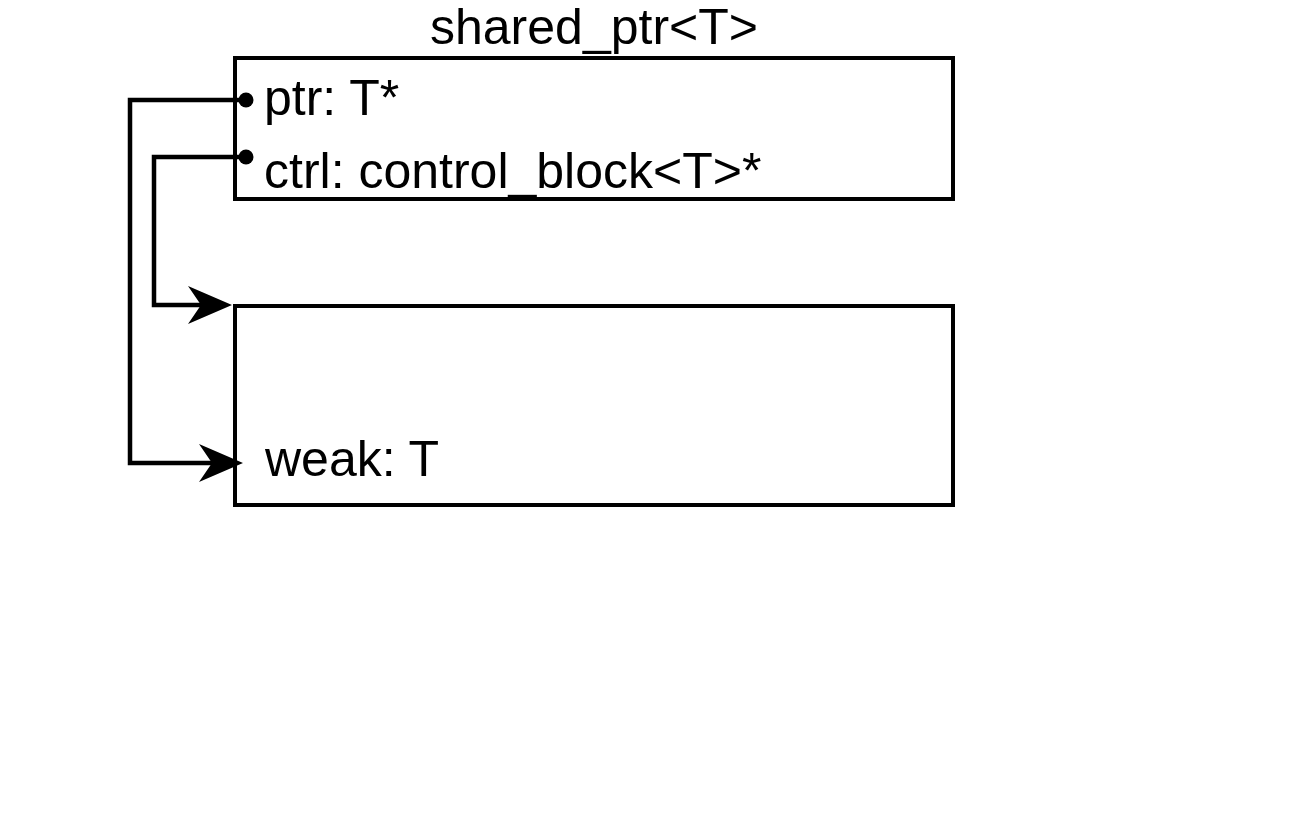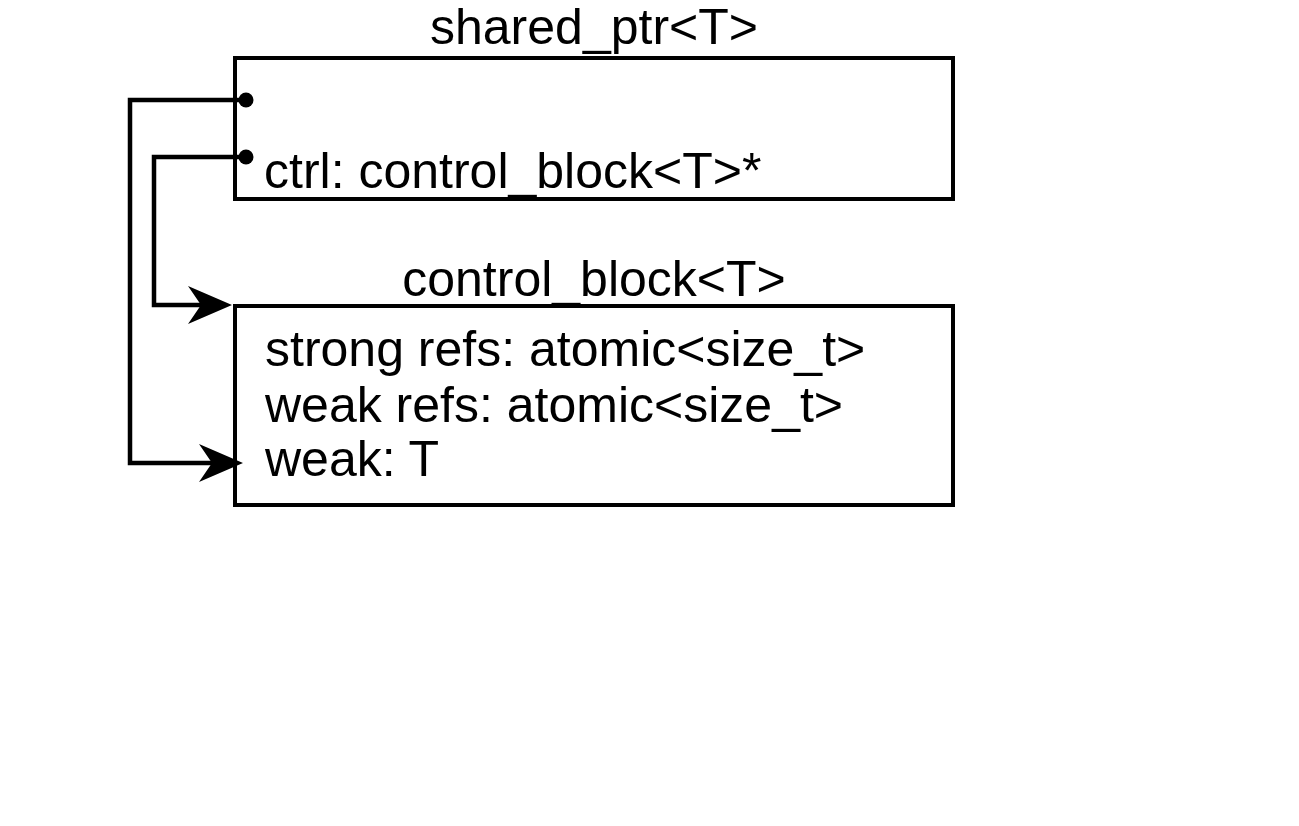--- a/index.html
+++ b/index.html
@@ -53,30 +53,28 @@
 </style>
 </head>
 <body>
 
 <div id="canvas">
 
   <div class="box-title" style="left:233px; top:2px; width:722px;">shared_ptr&lt;T&gt;</div>
 
   <div class="box" style="left:233px; top:56px; width:722px; height:145px;"></div>
 
+  <div class="field" style="left:264px; top:70px;">ptr: T*</div>
 
   <div class="field" style="left:264px; top:143px;">ctrl: control_block&lt;T&gt;*</div>
 
-  <div class="box-title" style="left:233px; top:254px; width:722px;">control_block&lt;T&gt;</div>
 
   <div class="box" style="left:233px; top:304px; width:722px; height:203px;"></div>
 
-  <div class="field" style="left:265px; top:321px;">strong refs: atomic&lt;size_t&gt;</div>
 
-  <div class="field" style="left:265px; top:377px;">weak refs: atomic&lt;size_t&gt;</div>
 
   <div class="field" style="left:265px; top:431px;">weak: T</div>
 
   <svg id="connector-layer" width="1299" height="826" viewBox="0 0 1299 826">
 
     <path class="connector-line" d="M 246 100 L 130 100 L 130 463 L 214 463"></path>
     <polygon class="arrowhead" points="243,463 199,444 212,463 199,482"></polygon>
     <circle class="connection-dot" cx="246" cy="100" r="7.5"></circle>
 
     <path class="connector-line" d="M 246 157 L 154 157 L 154 305 L 203 305"></path>

